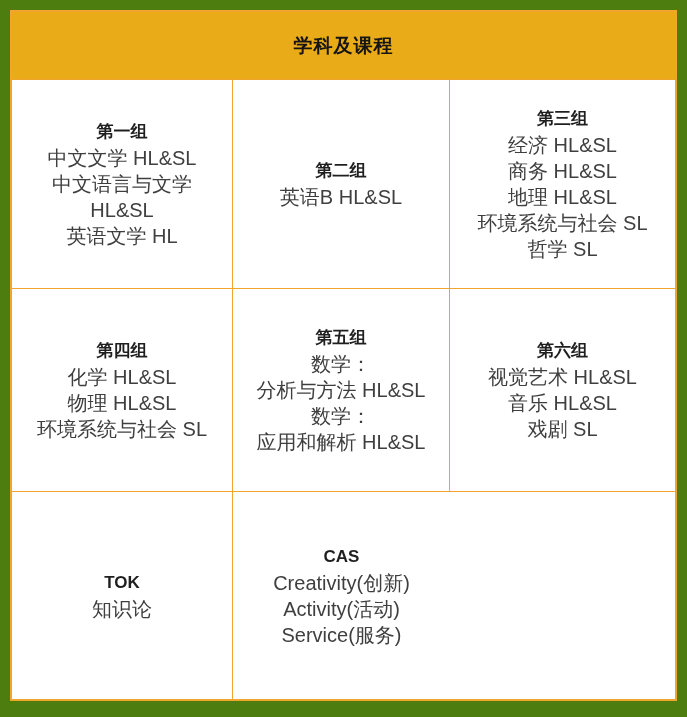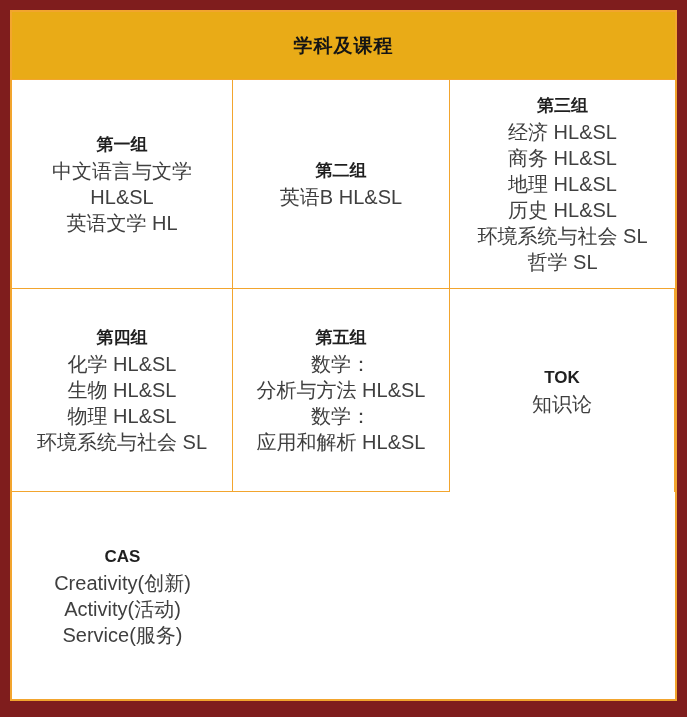--- a/index.html
+++ b/index.html
@@ -7,21 +7,21 @@
     padding: 0;
     background: #ffffff;
     width: 687px;
     height: 717px;
     font-family: "Liberation Sans", "DejaVu Sans", sans-serif;
   }
   .page {
     position: relative;
     width: 687px;
     height: 717px;
-    background: #7f1d1d;
+    background: #4d7c0f;
     overflow: hidden;
   }
   .table {
     position: absolute;
     left: 10px;
     top: 10px;
     width: 667px;
     height: 691px;
     border: 2px solid #f2a52e;
     box-sizing: border-box;
@@ -81,55 +81,60 @@
   <div class="table">
 
     <div class="table-header">
       <span class="table-title">学科及课程</span>
     </div>
 
     <div class="grid">
 
       <div class="cell">
         <div class="cell-title">第一组</div>
+        <div class="cell-line">中文文学 HL&amp;SL</div>
         <div class="cell-line">中文语言与文学 HL&amp;SL</div>
         <div class="cell-line">英语文学 HL</div>
       </div>
 
       <div class="cell">
         <div class="cell-title">第二组</div>
         <div class="cell-line">英语B HL&amp;SL</div>
       </div>
 
       <div class="cell last-col">
         <div class="cell-title">第三组</div>
         <div class="cell-line">经济 HL&amp;SL</div>
         <div class="cell-line">商务 HL&amp;SL</div>
         <div class="cell-line">地理 HL&amp;SL</div>
-        <div class="cell-line">历史 HL&amp;SL</div>
         <div class="cell-line">环境系统与社会 SL</div>
         <div class="cell-line">哲学 SL</div>
       </div>
 
       <div class="cell">
         <div class="cell-title">第四组</div>
         <div class="cell-line">化学 HL&amp;SL</div>
-        <div class="cell-line">生物 HL&amp;SL</div>
         <div class="cell-line">物理 HL&amp;SL</div>
         <div class="cell-line">环境系统与社会 SL</div>
       </div>
 
       <div class="cell">
         <div class="cell-title">第五组</div>
         <div class="cell-line">数学：</div>
         <div class="cell-line">分析与方法 HL&amp;SL</div>
         <div class="cell-line">数学：</div>
         <div class="cell-line">应用和解析 HL&amp;SL</div>
       </div>
 
+      <div class="cell last-col">
+        <div class="cell-title">第六组</div>
+        <div class="cell-line">视觉艺术 HL&amp;SL</div>
+        <div class="cell-line">音乐 HL&amp;SL</div>
+        <div class="cell-line">戏剧 SL</div>
+      </div>
 
       <div class="cell last-row">
         <div class="cell-title">TOK</div>
         <div class="cell-line">知识论</div>
       </div>
 
 
       <div class="cell last-col last-row">
         <div class="cell-title">CAS</div>
         <div class="cell-line">Creativity(创新)</div>

